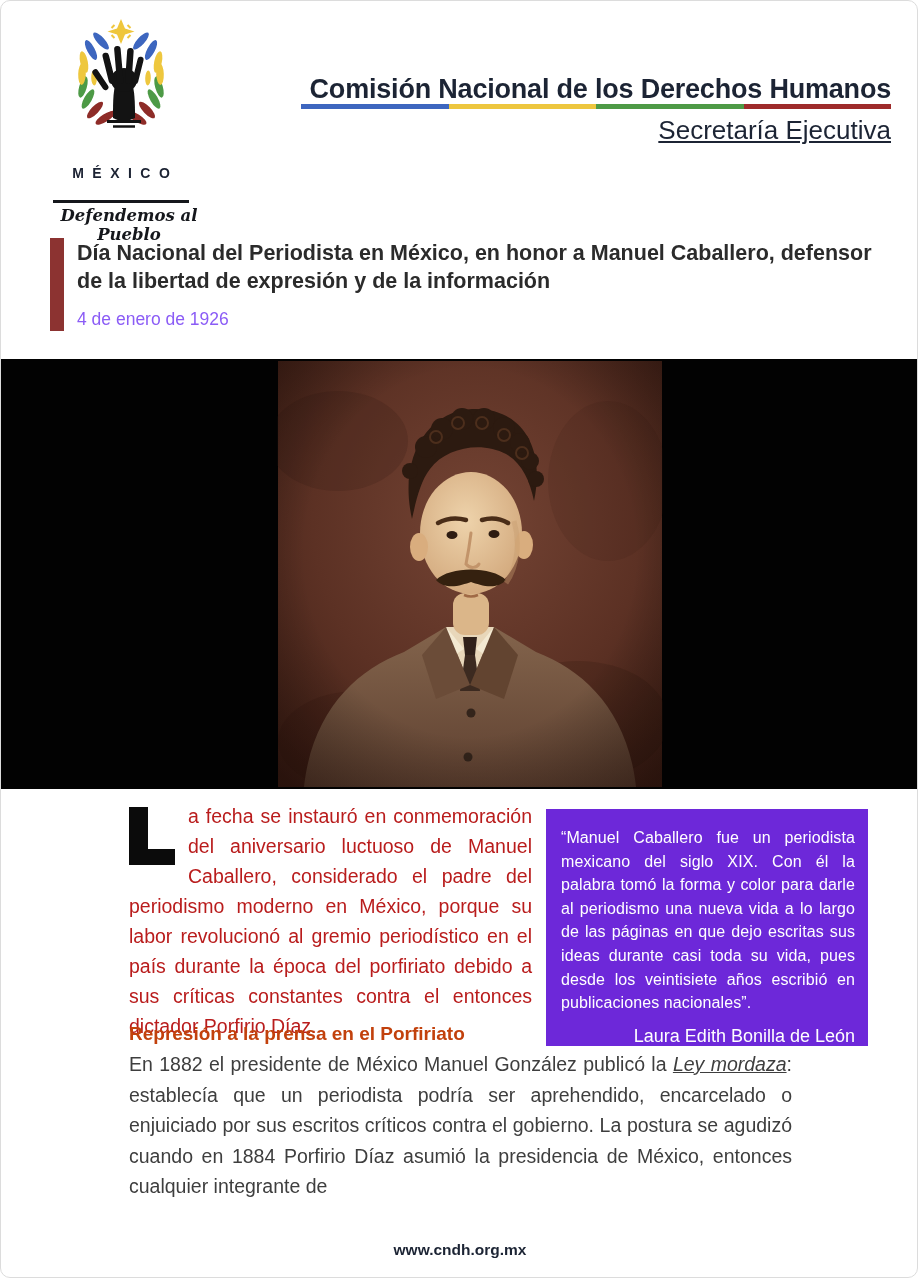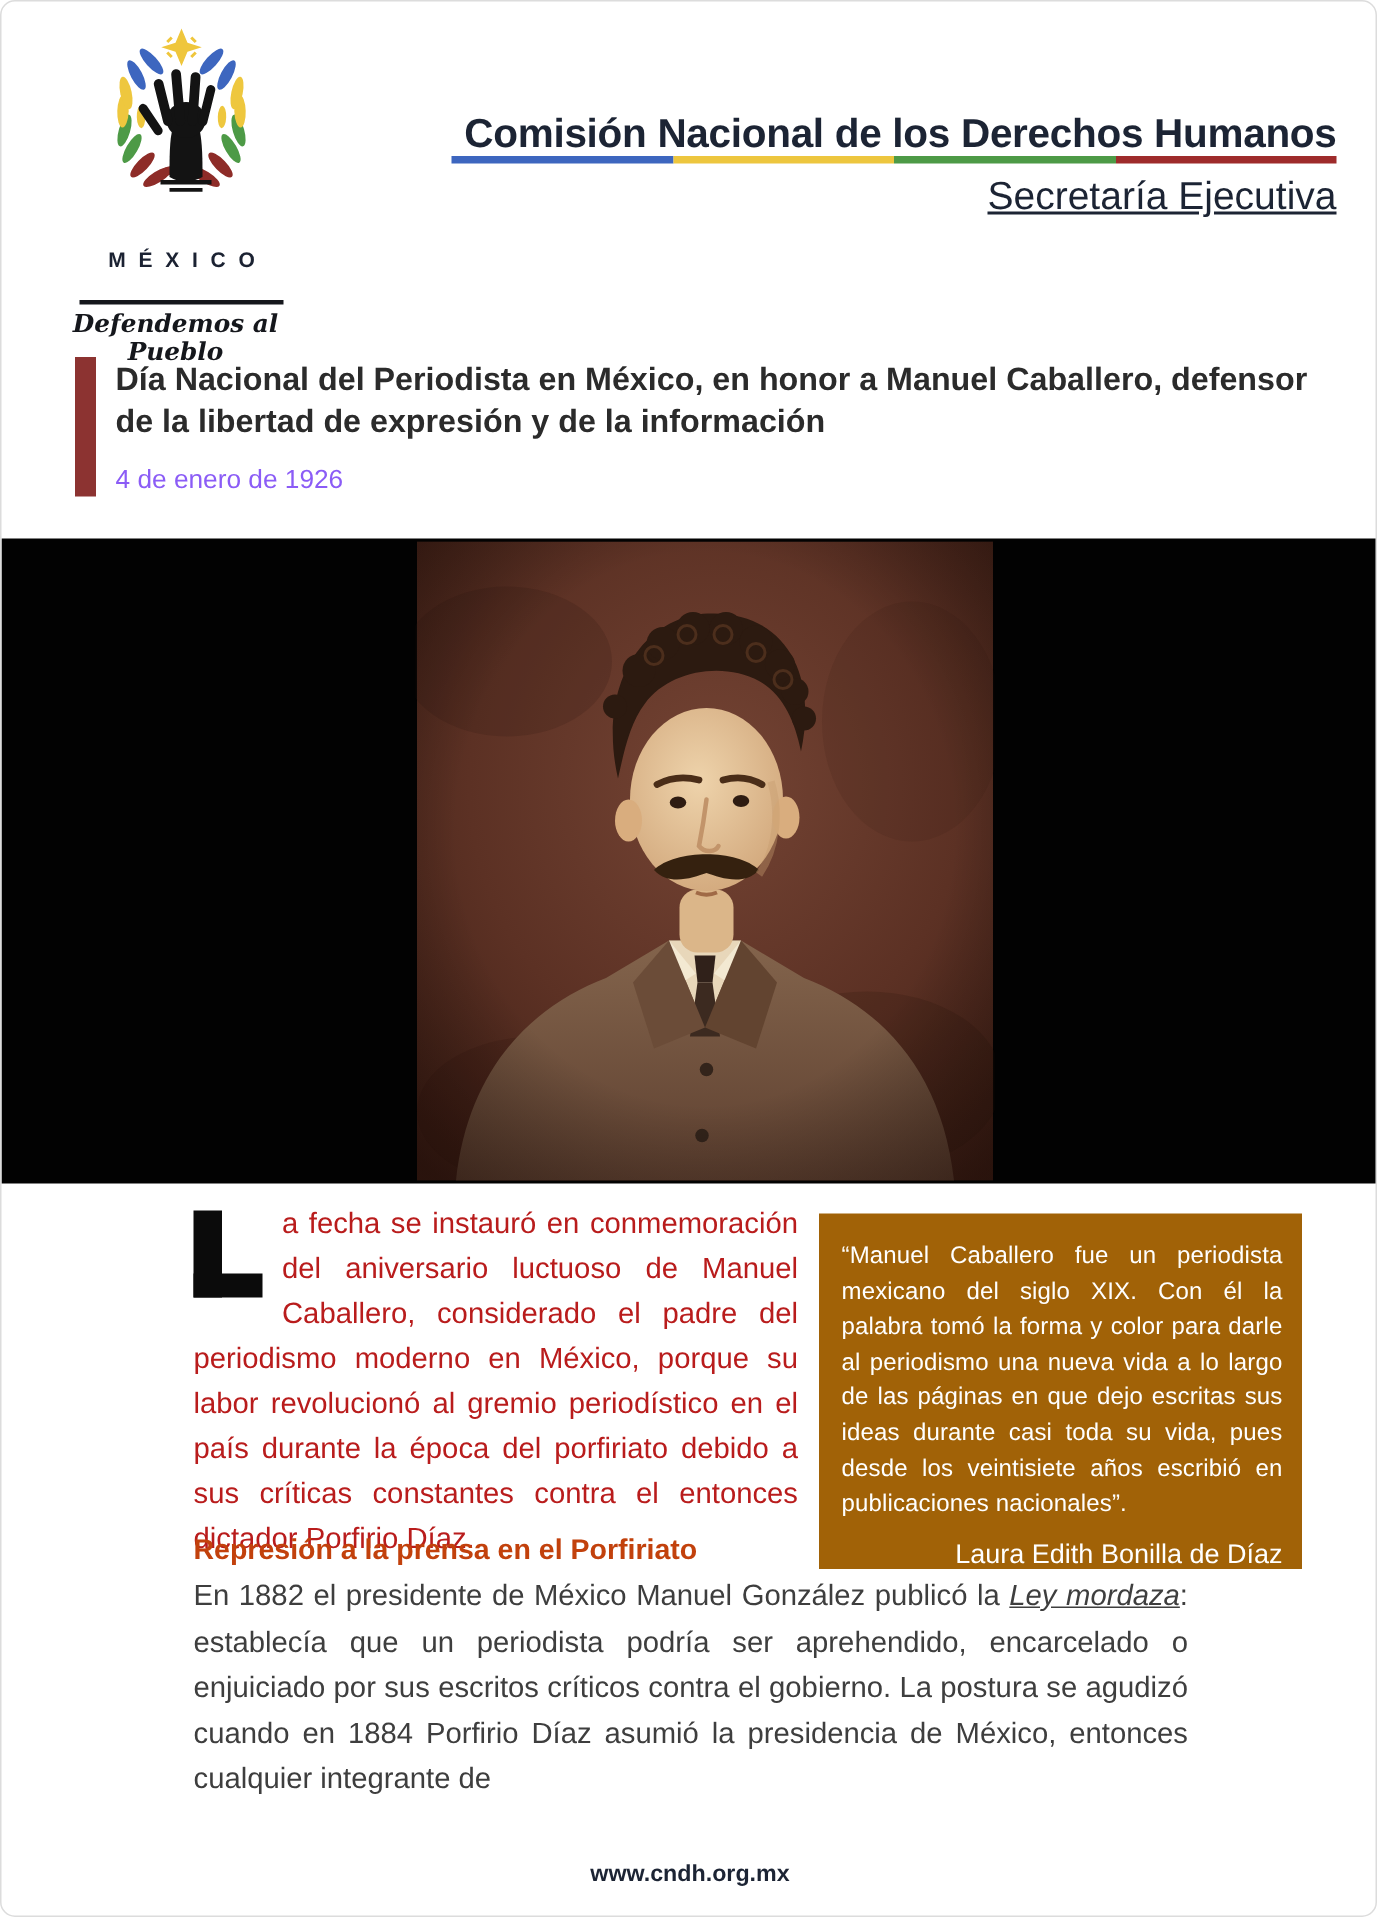--- a/index.html
+++ b/index.html
@@ -11,21 +11,21 @@
   }
   .abs { position:absolute; }
 
   
   .emblem { left:50px; top:16px; width:140px; height:112px; }
   .acronym { left:38px; top:122px; width:164px; text-align:center;
     font-size:44px; line-height:40px; font-weight:700; color:#1b2232; letter-spacing:0.5px; }
   .country { left:38px; top:164px; width:164px; text-align:center;
     font-size:14px; font-weight:700; color:#1b2232; letter-spacing:8.5px; text-indent:8.5px; }
   .logo-rule { left:52px; top:199px; width:136px; height:3px; background:#15171c; }
-  .motto { left:34px; top:205px; width:164px; text-align:center;
+  .motto { left:46px; top:205px; width:164px; text-align:center;
     font-family:"DejaVu Serif", serif; font-style:italic; font-weight:700;
     font-size:16.5px; color:#15171c; }
 
   .org-name { left:298px; top:73px; width:592px; text-align:right;
     font-size:27px; font-weight:700; color:#1c2434; letter-spacing:-0.2px; }
   .tricolor { left:300px; top:103px; width:590px; height:5px; display:flex; }
   .tricolor i { flex:1; display:block; }
   .seg-blue   { background:#3d66bf; }
   .seg-yellow { background:#edc63e; }
   .seg-green  { background:#4d9a46; }
@@ -44,21 +44,21 @@
   .portrait { position:absolute; left:276px; top:2px; width:386px; height:426px; }
 
   
   .p1 { left:128px; top:800px; width:403px; margin:0;
     font-size:19.5px; line-height:30px; text-align:justify; color:#b91c1c; }
   .dropcap { float:left; width:46px; height:58px; margin:6px 13px 8px 0; position:relative; }
   .dropcap .glyph { position:absolute; inset:0; box-sizing:border-box;
     border-left:19px solid #0b0b0b; border-bottom:16px solid #0b0b0b; }
   .sr { position:absolute; opacity:0; font-size:2px; left:0; top:0; }
 
-  .quote { left:545px; top:808px; width:322px; height:237px; background:#a16207;
+  .quote { left:545px; top:808px; width:322px; height:237px; background:#6d28d9;
     box-sizing:border-box; padding:17px 13px 0 15px; }
   .qt { margin:0; font-size:16px; line-height:23.6px; text-align:justify;
     color:#ffffff; letter-spacing:0.1px; }
   .attr { margin-top:11px; text-align:right; font-size:18px; color:#ffffff; }
   .role { margin-top:2px; text-align:right; font-size:14.5px; color:#ffffff; }
 
   .subhead { left:128px; top:1022px; margin:0; font-size:19px; font-weight:700; color:#c2410c; }
   .p2 { left:128px; top:1048px; width:663px; margin:0;
     font-size:19.5px; line-height:30.5px; text-align:justify; color:#3e3e3e; }
   .p2 em { font-style:italic;text-decoration:underline; }
@@ -206,21 +206,21 @@
   <p class="abs p1">
     <span class="dropcap">
         <i class="glyph"></i>
         <span class="sr">L</span>
       </span>
     <span>a fecha se instauró en conmemoración del aniversario luctuoso de Manuel Caballero, considerado el padre del periodismo moderno en México, porque su labor revolucionó al gremio periodístico en el país durante la época del porfiriato debido a sus críticas constantes contra el entonces dictador Porfirio Díaz.</span>
   </p>
 
   <aside class="abs quote">
     <p class="qt">“Manuel Caballero fue un periodista mexicano del siglo XIX. Con él la palabra tomó la forma y color para darle al periodismo una nueva vida a lo largo de las páginas en que dejo escritas sus ideas durante casi toda su vida, pues desde los veintisiete años escribió en publicaciones nacionales”.</p>
-    <div class="attr">Laura Edith Bonilla de Díaz</div>
+    <div class="attr">Laura Edith Bonilla de León</div>
     <div class="role">Historiadora</div>
   </aside>
 
   <h2 class="abs subhead">Represión a la prensa en el Porfiriato</h2>
 
   <p class="abs p2"><span>En 1882 el presidente de México Manuel González publicó la </span><em>Ley mordaza</em><span>: establecía que un periodista podría ser aprehendido, encarcelado o enjuiciado por sus escritos críticos contra el gobierno. La postura se agudizó cuando en 1884 Porfirio Díaz asumió la presidencia de México, entonces cualquier integrante de</span></p>
 
   <div class="abs footer">
     <a>www.cndh.org.mx</a>
   </div>

